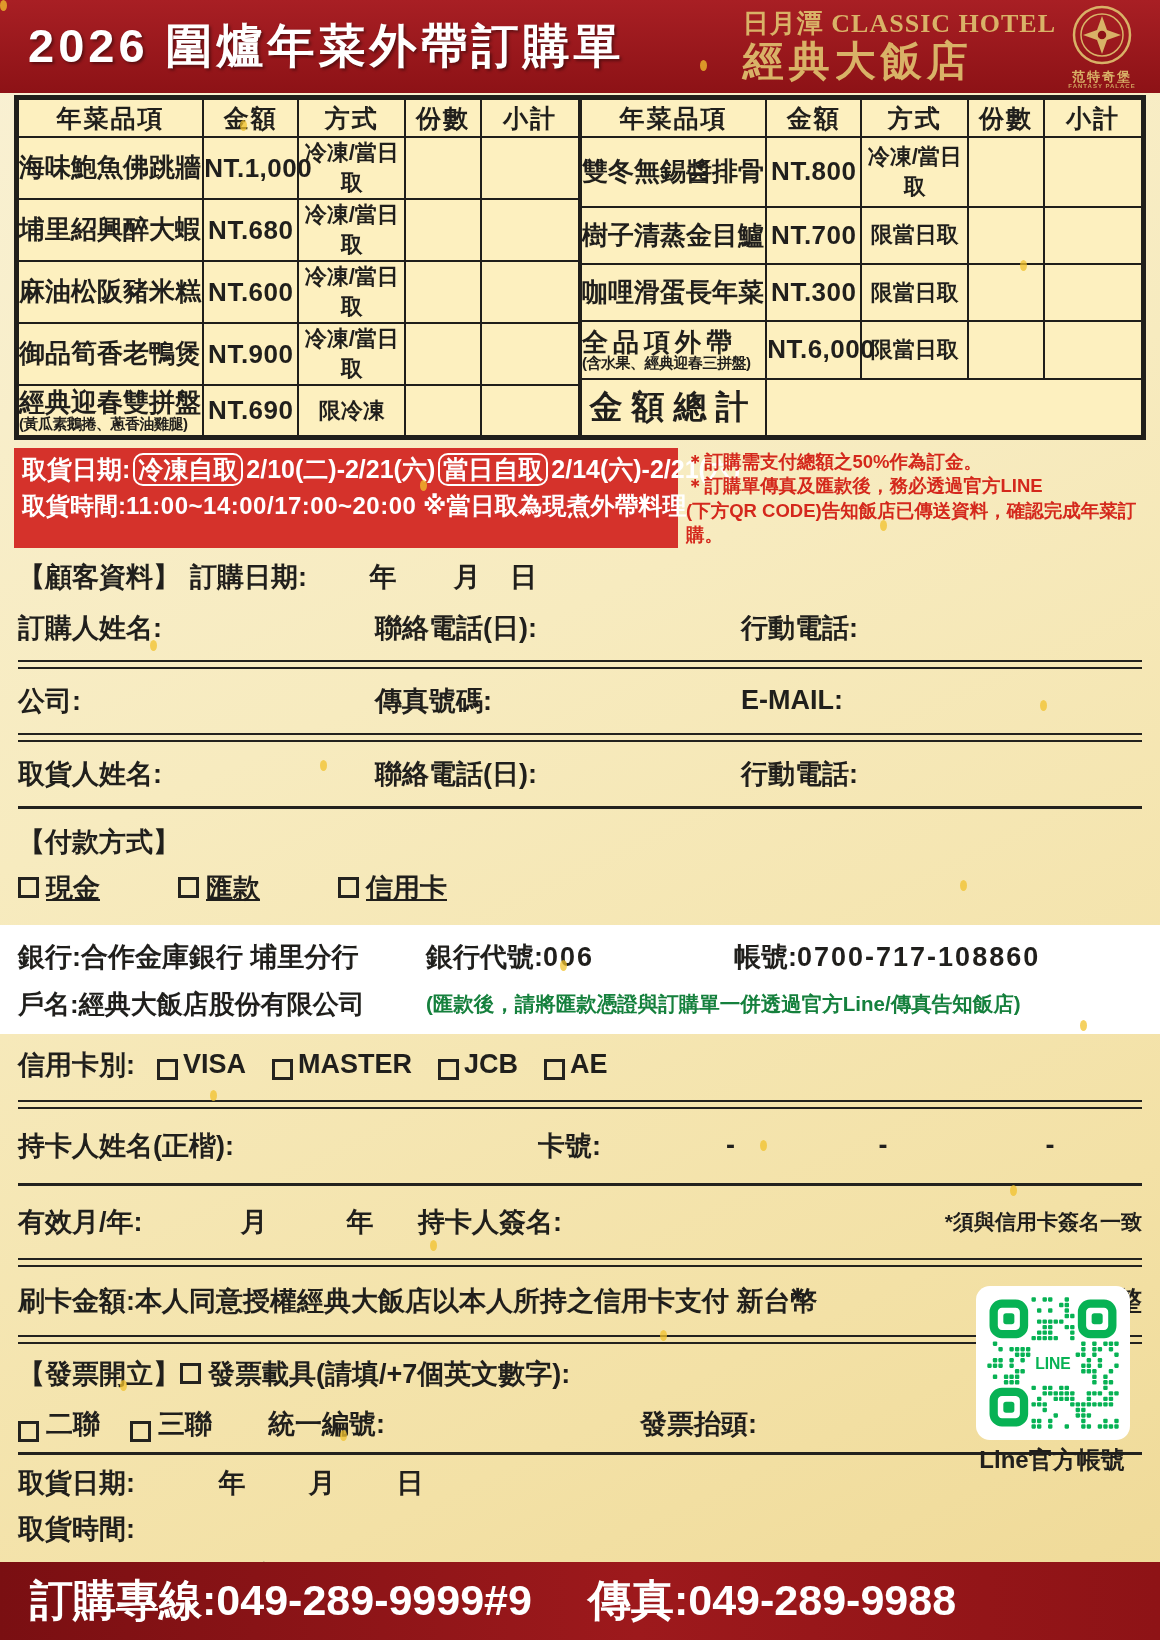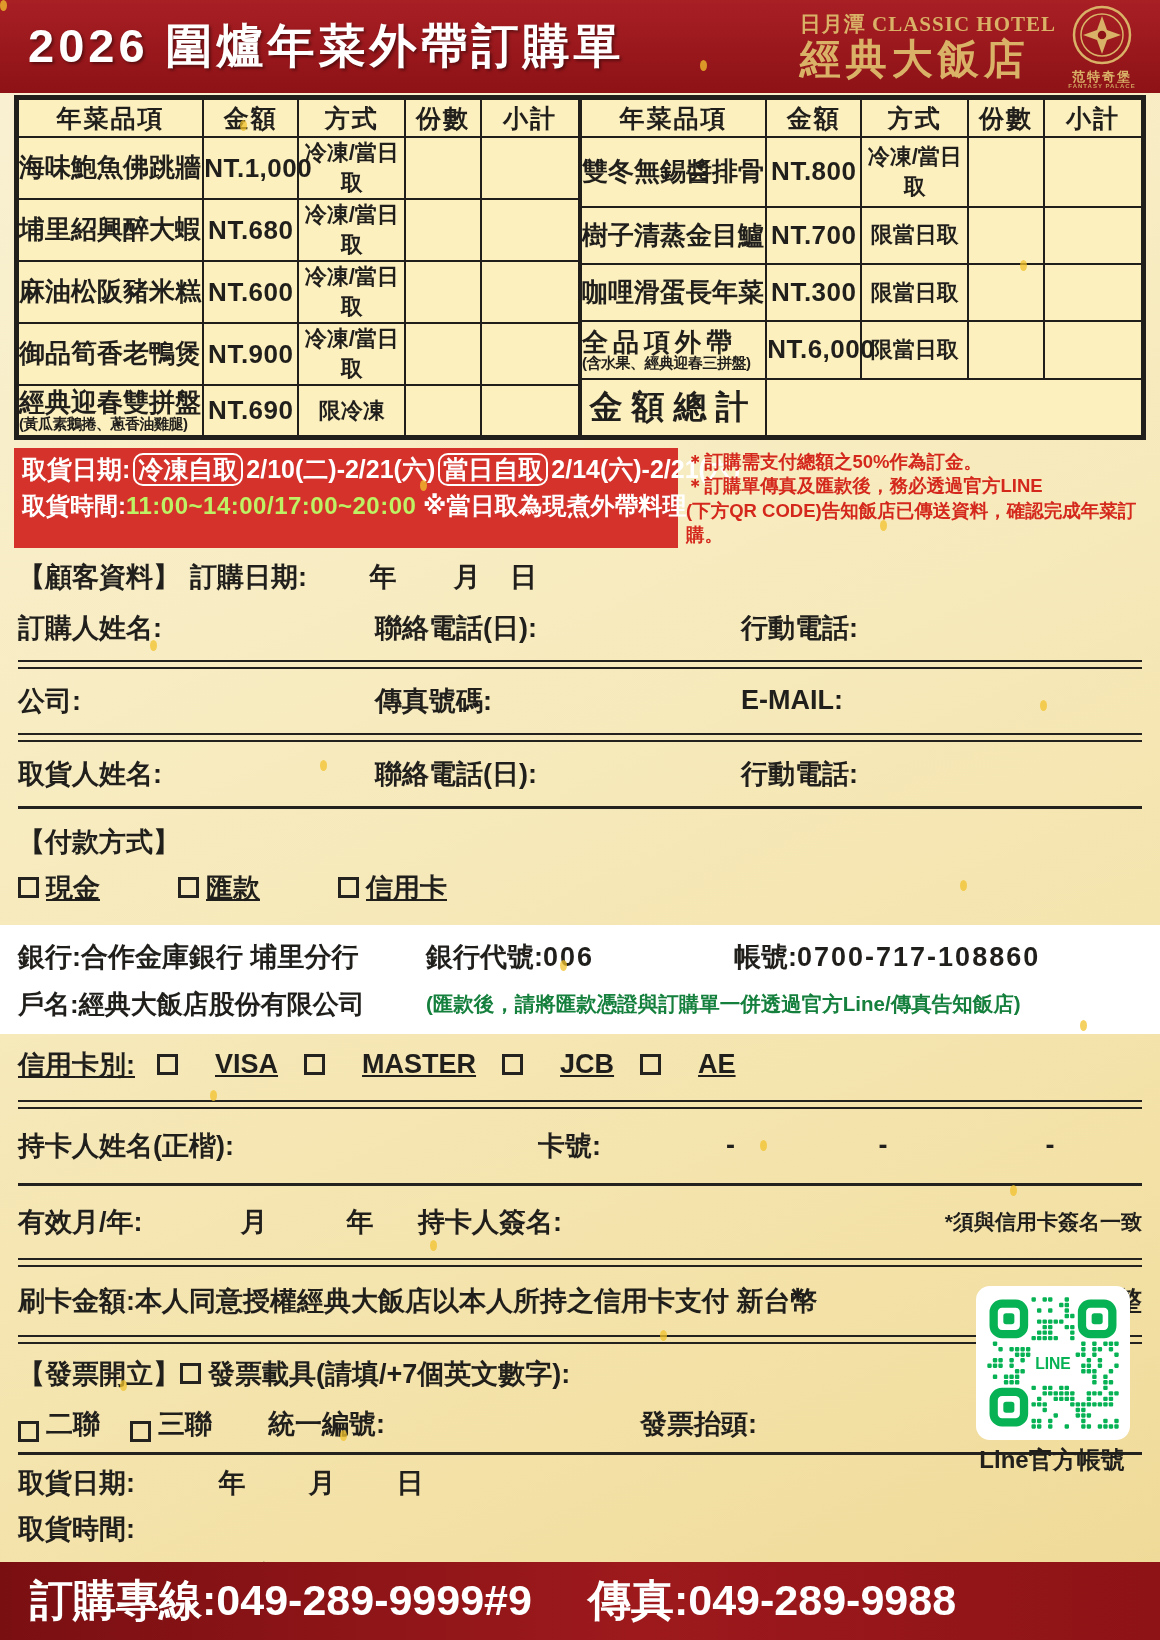--- a/index.html
+++ b/index.html
@@ -23,21 +23,21 @@
       760px 1140px #f2c22d, 430px 1240px #f2c22d, 1010px 1185px #f2c22d,
       120px 1380px #f2c22d, 340px 1430px #f2c22d, 660px 1330px #f2c22d;
   }
 
   
   .topbar { height:93px; background:linear-gradient(180deg,#a81f24,#8d1216);
     display:flex; align-items:center; justify-content:space-between; padding:0 20px 0 28px; }
   .title { font-size:47px; color:#fff; letter-spacing:4px; text-shadow:2px 2px 3px rgba(0,0,0,.4); white-space:nowrap; }
   .brand { display:flex; align-items:center; gap:8px; color:#d9b267; }
   .brand-text { text-align:left; font-family:"Liberation Serif","DejaVu Serif",serif; line-height:1; }
-  .brand-l1 { font-size:21px; letter-spacing:1px; margin-bottom:4px; }
+  .brand-l1 { font-size:26px; letter-spacing:1px; margin-bottom:4px; }
   .brand-l2 { font-size:41px; letter-spacing:5px; }
   .emblem { width:76px; text-align:center; line-height:1; }
   .emblem-label { font-size:13px; letter-spacing:2px; margin-top:1px; }
   .emblem-sub { font-size:6px; letter-spacing:1px; opacity:.9; }
 
   
   .menu-wrap { display:flex; margin:2px 14px 0; border:3px solid #201f1b; }
   table.menu { border-collapse:collapse; width:50%; table-layout:fixed; }
   table.menu th, table.menu td { border:2.5px solid #201f1b; background:#fdf0bf; padding:0; }
   table.menu thead tr { height:38px; }
@@ -49,21 +49,21 @@
   td.method { text-align:center; font-size:22px; }
   td.total-label { font-size:33px; letter-spacing:9px; text-align:center; padding-left:4px; }
   .sp-name { letter-spacing:5px;text-align:right; }
 
   
   .banner-row { display:flex; margin:8px 14px 0; gap:8px; align-items:stretch; }
   .banner { background:#d5322b; color:#fff; padding:5px 8px 6px; width:664px; flex:none; }
   .banner-l1 { font-size:25px; display:flex; align-items:center; white-space:nowrap; letter-spacing:0; }
   .tag { border:2.5px solid #fff; border-radius:10px; padding:0 3px; margin:0 3px; line-height:1.15; }
   .banner-l2 { font-size:24px; margin-top:4px; white-space:nowrap; }
-  .time { color:#bef264; letter-spacing:0.5px; }
+  .time { color:#ffffff; letter-spacing:0.5px; }
   .banner-notes { color:#d4281c; font-size:18.5px; line-height:1.32; padding-top:2px; }
 
   
   .sect { margin:0 18px; }
   .dd { height:9px; border-top:2.5px solid #23221e; border-bottom:2.5px solid #23221e; margin:4px 0; }
   .ds { border-top:3px solid #23221e; margin:4px 0; }
 
   .cust-r1 { display:grid; grid-template-columns:172px 152px 82px 86px auto; align-items:center; height:46px; font-size:27px; margin-top:6px; }
   .cust-row { display:grid; grid-template-columns:357px 366px auto; align-items:center; height:56px; font-size:27px; }
 
@@ -72,22 +72,22 @@
   .pay-opts .opt { margin-right:78px; display:flex; align-items:center; }
   .cb { width:21px; height:21px; border:3px solid #24231f; display:inline-block; margin-right:7px; flex:none; background:transparent; }
 
   .bank-band { background:#fff; margin-top:12px; padding:14px 18px 12px; }
   .bank-l1 { display:grid; grid-template-columns:408px 308px auto; font-size:27px; }
   .bank-l2 { display:grid; grid-template-columns:408px auto; font-size:26px; margin-top:12px; align-items:center; }
   .acct { letter-spacing:2px; }
   .red { color:#15803d; }
   .bank-red-note { font-size:20.5px; letter-spacing:0; }
 
-  .cc1 { display:flex; align-items:center; height:62px; font-size:27px;text-decoration:underline; }
-  .cc1 .brand-opt { margin-right:26px; display:flex; align-items:center;gap:32px; }
+  .cc1 { display:flex; align-items:center; height:62px; font-size:27px; }
+  .cc1 .brand-opt { margin-right:26px; display:flex; align-items:flex-end; }
   .cc1 .cb { margin-right:5px; }
   .cc2 { display:grid; grid-template-columns:520px 115px 155px 150px auto; align-items:center; height:66px; font-size:27px; }
   .cc2 .dash { text-align:center; }
   .cc3 { display:grid; grid-template-columns:188px 96px 116px 335px auto; align-items:center; height:64px; font-size:27px; }
   .cc3 .sign-note { text-align:right; font-size:21px; }
   .cc4 { display:flex; justify-content:space-between; align-items:center; height:60px; font-size:27px; }
 
   .inv1 { display:flex; align-items:center; height:52px; font-size:27px; }
   .inv2 { display:grid; grid-template-columns:112px 138px 372px auto; align-items:center; height:48px; font-size:27px; }
   .inv2 .opt { display:flex; align-items:flex-end; }

